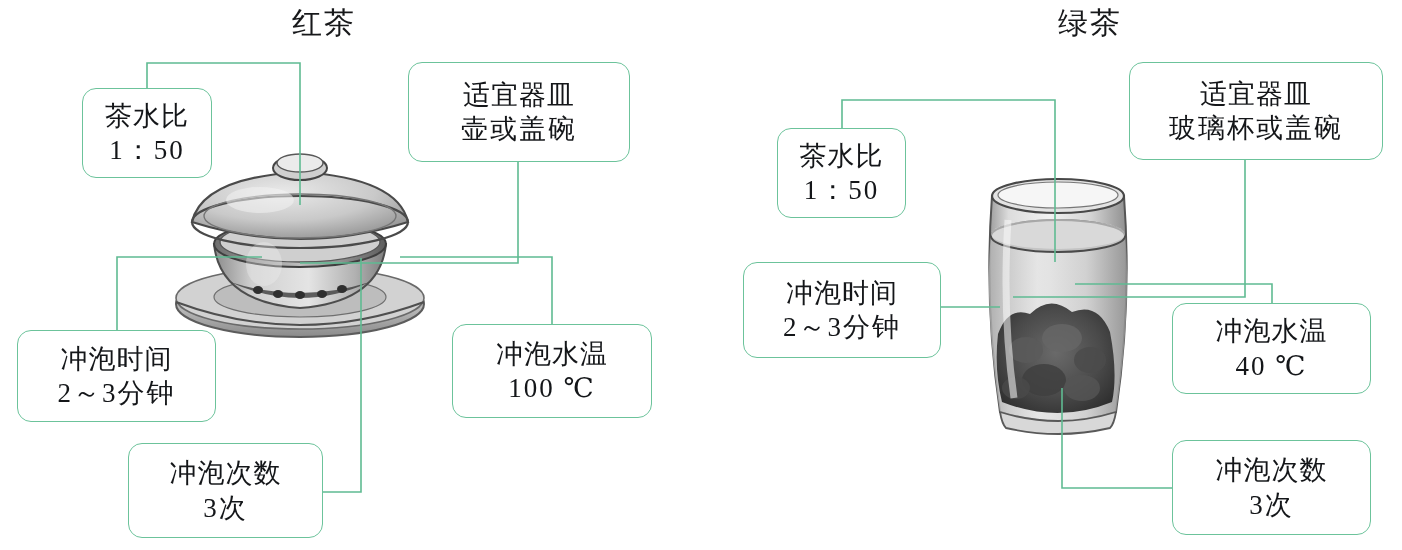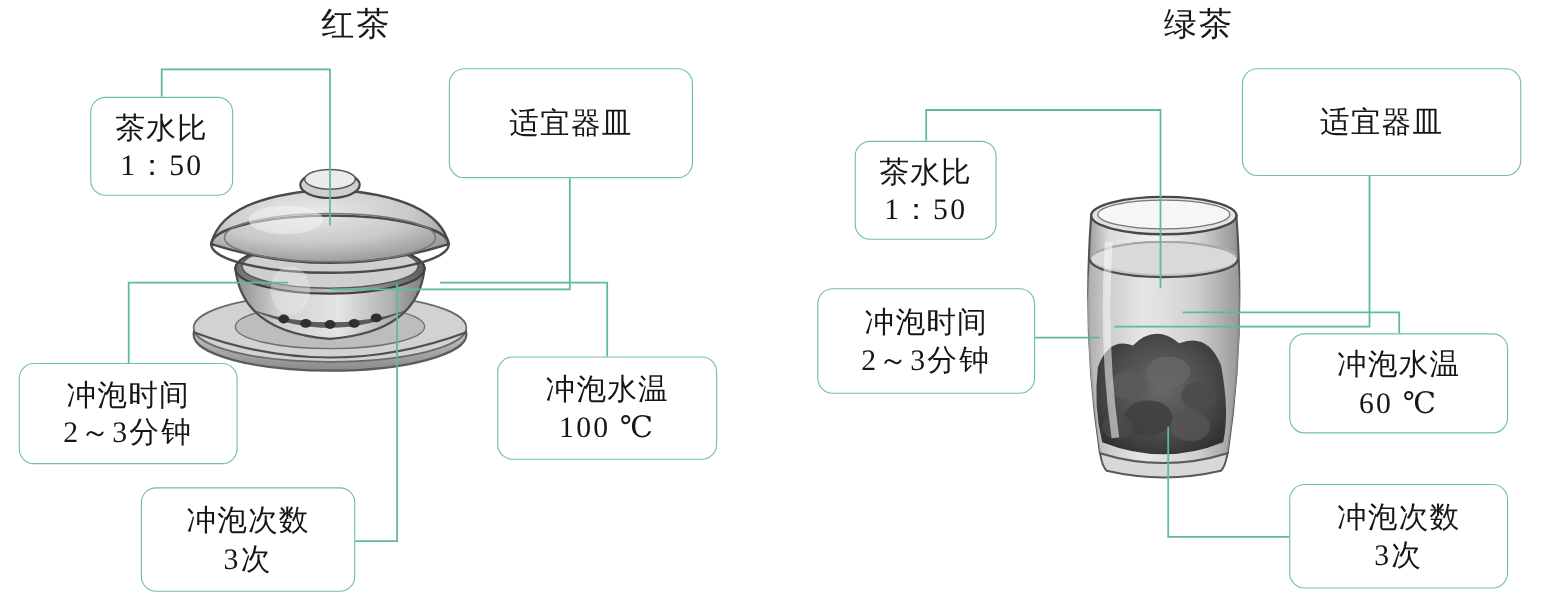--- a/index.html
+++ b/index.html
@@ -213,20 +213,21 @@
     <path d="M1172 488 L1062 488 L1062 388"></path>
   </svg>
 
   <div class="callout" id="c-l-ratio">
     <span>茶水比</span>
     <span class="ln2">1：50</span>
   </div>
 
   <div class="callout" id="c-l-vessel">
     <span>适宜器皿</span>
+    <span class="ln2">壶或盖碗</span>
   </div>
 
   <div class="callout" id="c-l-time">
     <span>冲泡时间</span>
     <span class="ln2">2～3分钟</span>
   </div>
 
   <div class="callout" id="c-l-temp">
     <span>冲泡水温</span>
     <span class="ln2">100 ℃</span>
@@ -237,30 +238,31 @@
     <span class="ln2">3次</span>
   </div>
 
   <div class="callout" id="c-r-ratio">
     <span>茶水比</span>
     <span class="ln2">1：50</span>
   </div>
 
   <div class="callout" id="c-r-vessel">
     <span>适宜器皿</span>
+    <span class="ln2">玻璃杯或盖碗</span>
   </div>
 
   <div class="callout" id="c-r-time">
     <span>冲泡时间</span>
     <span class="ln2">2～3分钟</span>
   </div>
 
   <div class="callout" id="c-r-temp">
     <span>冲泡水温</span>
-    <span class="ln2">60 ℃</span>
+    <span class="ln2">40 ℃</span>
   </div>
 
   <div class="callout" id="c-r-count">
     <span>冲泡次数</span>
     <span class="ln2">3次</span>
   </div>
 
 </div>
 
 </body></html>

